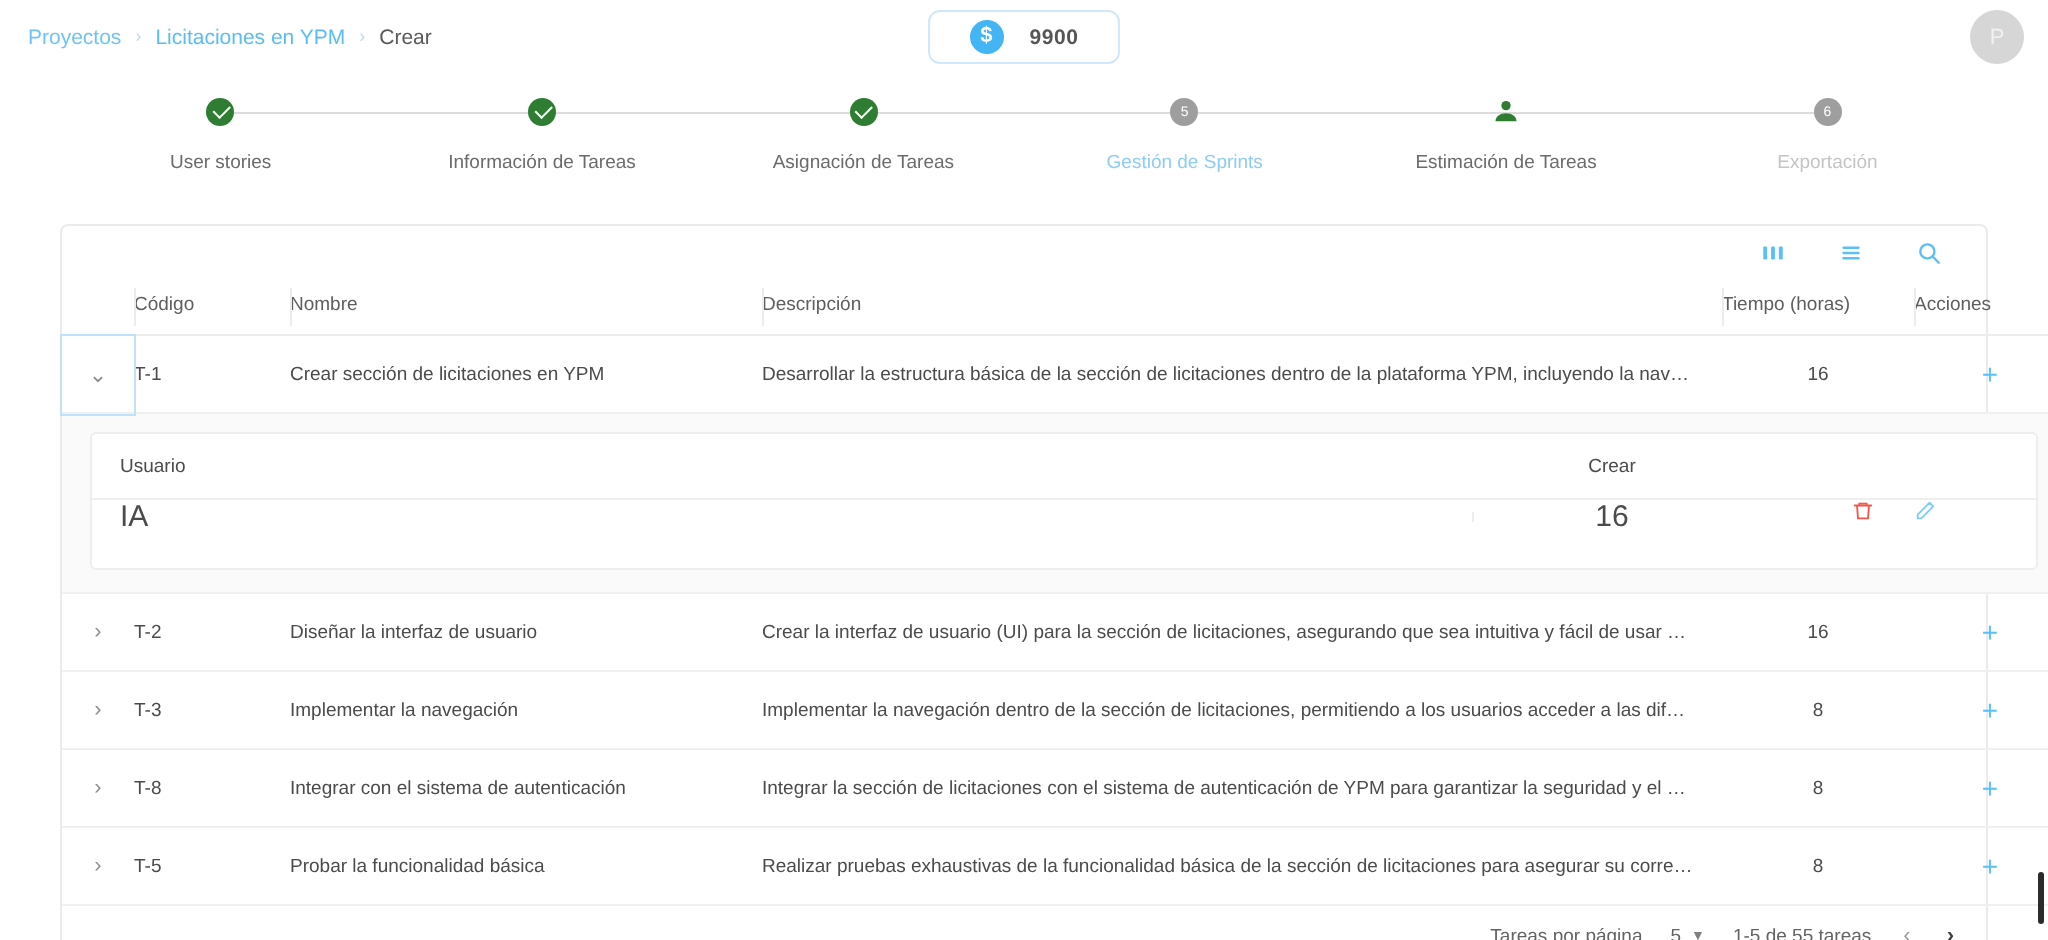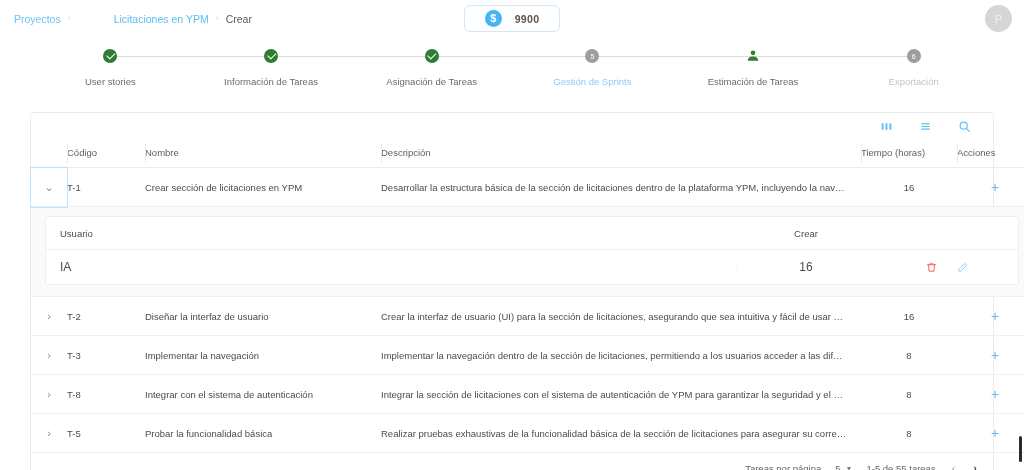--- a/index.html
+++ b/index.html
@@ -14,21 +14,21 @@
   
   .topbar {
     height: 38px;
     display: flex;
     align-items: center;
     padding: 0 14px;
     position: relative;
   }
   .breadcrumb { display: flex; align-items: flex-start; font-size: 10.5px; }
   .crumb-link { color: #6fc3f7; }
-  .crumb-link.alt { color: #5bbcf5; margin-left: 36px; }
+  .crumb-link.alt { color: #5bbcf5; }
   .crumb-current { color: #5a5a5a; }
   .crumb-sep { color: #b9d9ee; margin: 0 7px; font-size: 9px; }
 
   .coin-badge {
     position: absolute;
     left: 50%; transform: translateX(-50%);
     top: 5px;
     width: 96px; height: 27px;
     border: 1px solid #cfe8fb;
     border-radius: 6px;
@@ -135,22 +135,22 @@
 
   
   .sub-wrap { background: #fafafa; padding: 9px 14px 11px 14px; }
   .sub-card { border: 1px solid #eeeeee; border-radius: 3px; background: #fff; }
   .sub-head {
     display: flex; align-items: center;
     font-size: 9.5px; color: #4b4b4b;
     border-bottom: 1px solid #eee; height: 33px; justify-content: flex-end;
   }
   .sub-row {
-    display: flex; align-items: center;
-    font-size: 12px; color: #4b4b4b; height: 34px;
+    display: flex; align-items: flex-start;
+    font-size: 15px; color: #4b4b4b; height: 34px;
   }
   .su-user { width: 690px; padding-left: 14px; }
   .su-time { width: 140px; text-align: center; position: relative; }
   .su-time::before {
     content: ""; position: absolute; left: 0; top: 6px; bottom: 6px; width: 1px; background: #ededed;
   }
   .su-act  { flex: 1; display: flex; align-items: center; justify-content: center; gap: 20px; position: relative; }
   .su-act::before {
     content: ""; position: absolute; left: 0; top: 6px; bottom: 6px; width: 1px; background: #ededed;
   }

